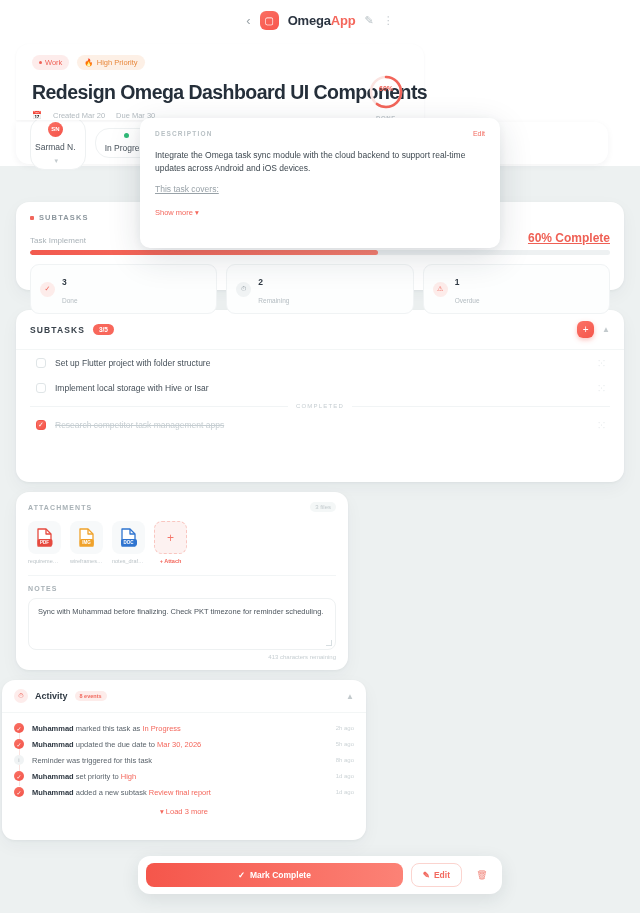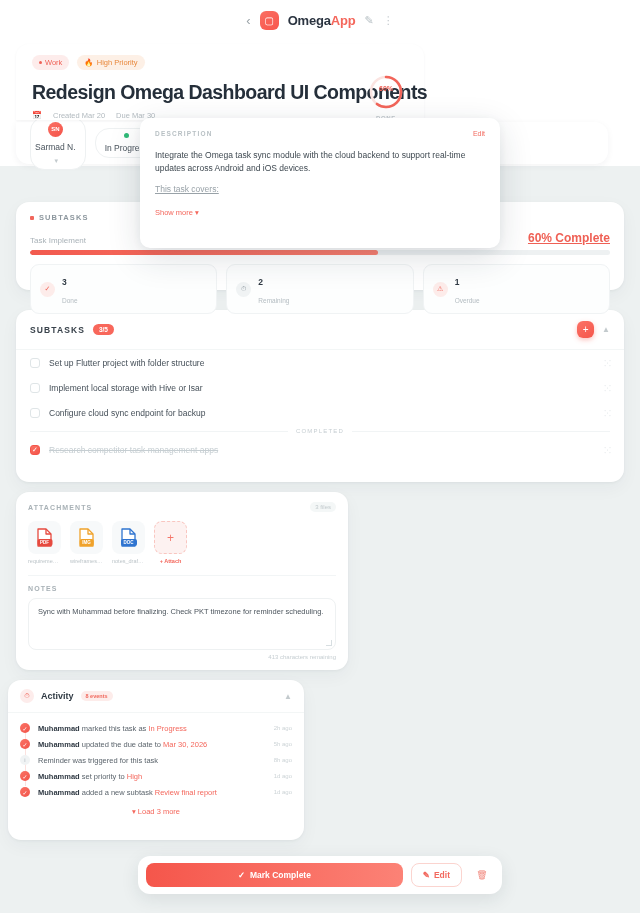--- a/index.html
+++ b/index.html
@@ -121,21 +121,21 @@
   .sub-head .ttl { font-size: 8.5px; font-weight: bold; letter-spacing: 1.1px; color: #39424b; }
   .cnt-badge { background: #f8675b; color: #fff; font-size: 6.5px; font-weight: bold; padding: 2px 6px; border-radius: 7px; }
   .plusbtn {
     margin-left: auto; width: 17px; height: 17px; border-radius: 6px;
     background: linear-gradient(145deg,#fb7266,#f5564b); color: #fff;
     display: flex; align-items: center; justify-content: center; font-size: 10px; cursor: pointer;
     box-shadow: 0 2px 5px rgba(245,86,75,.35);
   }
   .collapse { color: #c3cacd; font-size: 8px; cursor: pointer; }
   .st-row {
-    display: flex; align-items: center; gap: 9px; padding: 7px 14px;
+    display: flex; align-items: center; gap: 9px; padding: 7px 20px;
     font-size: 8.5px; color: #454f58;
   }
   .cbox { width: 10px; height: 10px; border-radius: 3px; border: 1.3px solid #dfe5e7; flex: none; }
   .cbox.on {
     background: linear-gradient(145deg,#fa7265,#f4554a); border-color: #f4554a;
     color: #fff; font-size: 7px; display: flex; align-items: center; justify-content: center;
   }
   .st-row.done span.txt { color: #c6ced2; text-decoration: line-through; }
   .grip { margin-left: auto; color: #dde3e5; font-size: 8px; letter-spacing: -1px; cursor: grab; }
   .divider-lbl {
@@ -170,21 +170,21 @@
     padding: 8px 9px; height: 52px; font-size: 7.5px; color: #4d565e; line-height: 1.45;
     position: relative; background: #fff;
   }
   .notes-box::after {
     content: ""; position: absolute; right: 3px; bottom: 3px; width: 5px; height: 5px;
     border-right: 1px solid #d7dee1; border-bottom: 1px solid #d7dee1;
   }
   .charcount { text-align: right; font-size: 6px; color: #c6ced2; margin-top: 4px; }
 
   
-  .activity { position: absolute; left: 8px; top: 680px; width: 296px; height: 160px; overflow: hidden; }
+  .activity { position: absolute; left: 2px; top: 680px; width: 364px; height: 160px; overflow: hidden; }
   .act-head { display: flex; align-items: center; gap: 7px; padding: 9px 12px; border-bottom: 1px solid #f3f6f6; }
   .act-head .clock {
     width: 14px; height: 14px; border-radius: 50%; background: #fdeceb; color: #ef6257;
     display: flex; align-items: center; justify-content: center; font-size: 7px;
   }
   .act-head .ttl { font-size: 9px; font-weight: bold; color: #2f3943; }
   .ev-badge { background: #fdecea; color: #f0685d; font-size: 5.5px; font-weight: bold; padding: 2px 5px; border-radius: 6px; }
   .act-list { padding: 7px 12px 0 12px; position: relative; }
   .act-item { display: flex; align-items: center; gap: 8px; padding: 3px 0 3px 0; position: relative; }
   .tl-dot {
@@ -330,25 +330,20 @@
     </div>
     <div id="subtasks-open">
         <div class="st-row">
           <span class="cbox"></span>
           <span class="txt">Set up Flutter project with folder structure</span>
           <span class="grip">⁙</span>
         </div>
         <div class="st-row">
           <span class="cbox"></span>
           <span class="txt">Implement local storage with Hive or Isar</span>
-          <span class="grip">⁙</span>
-        </div>
-        <div class="st-row">
-          <span class="cbox"></span>
-          <span class="txt">Configure cloud sync endpoint for backup</span>
           <span class="grip">⁙</span>
         </div>
       </div>
     <div class="divider-lbl">
         <span>COMPLETED</span>
       </div>
     <div id="subtasks-done">
         <div class="st-row done">
           <span class="cbox on">✓</span>
           <span class="txt">Research competitor task management apps</span>

